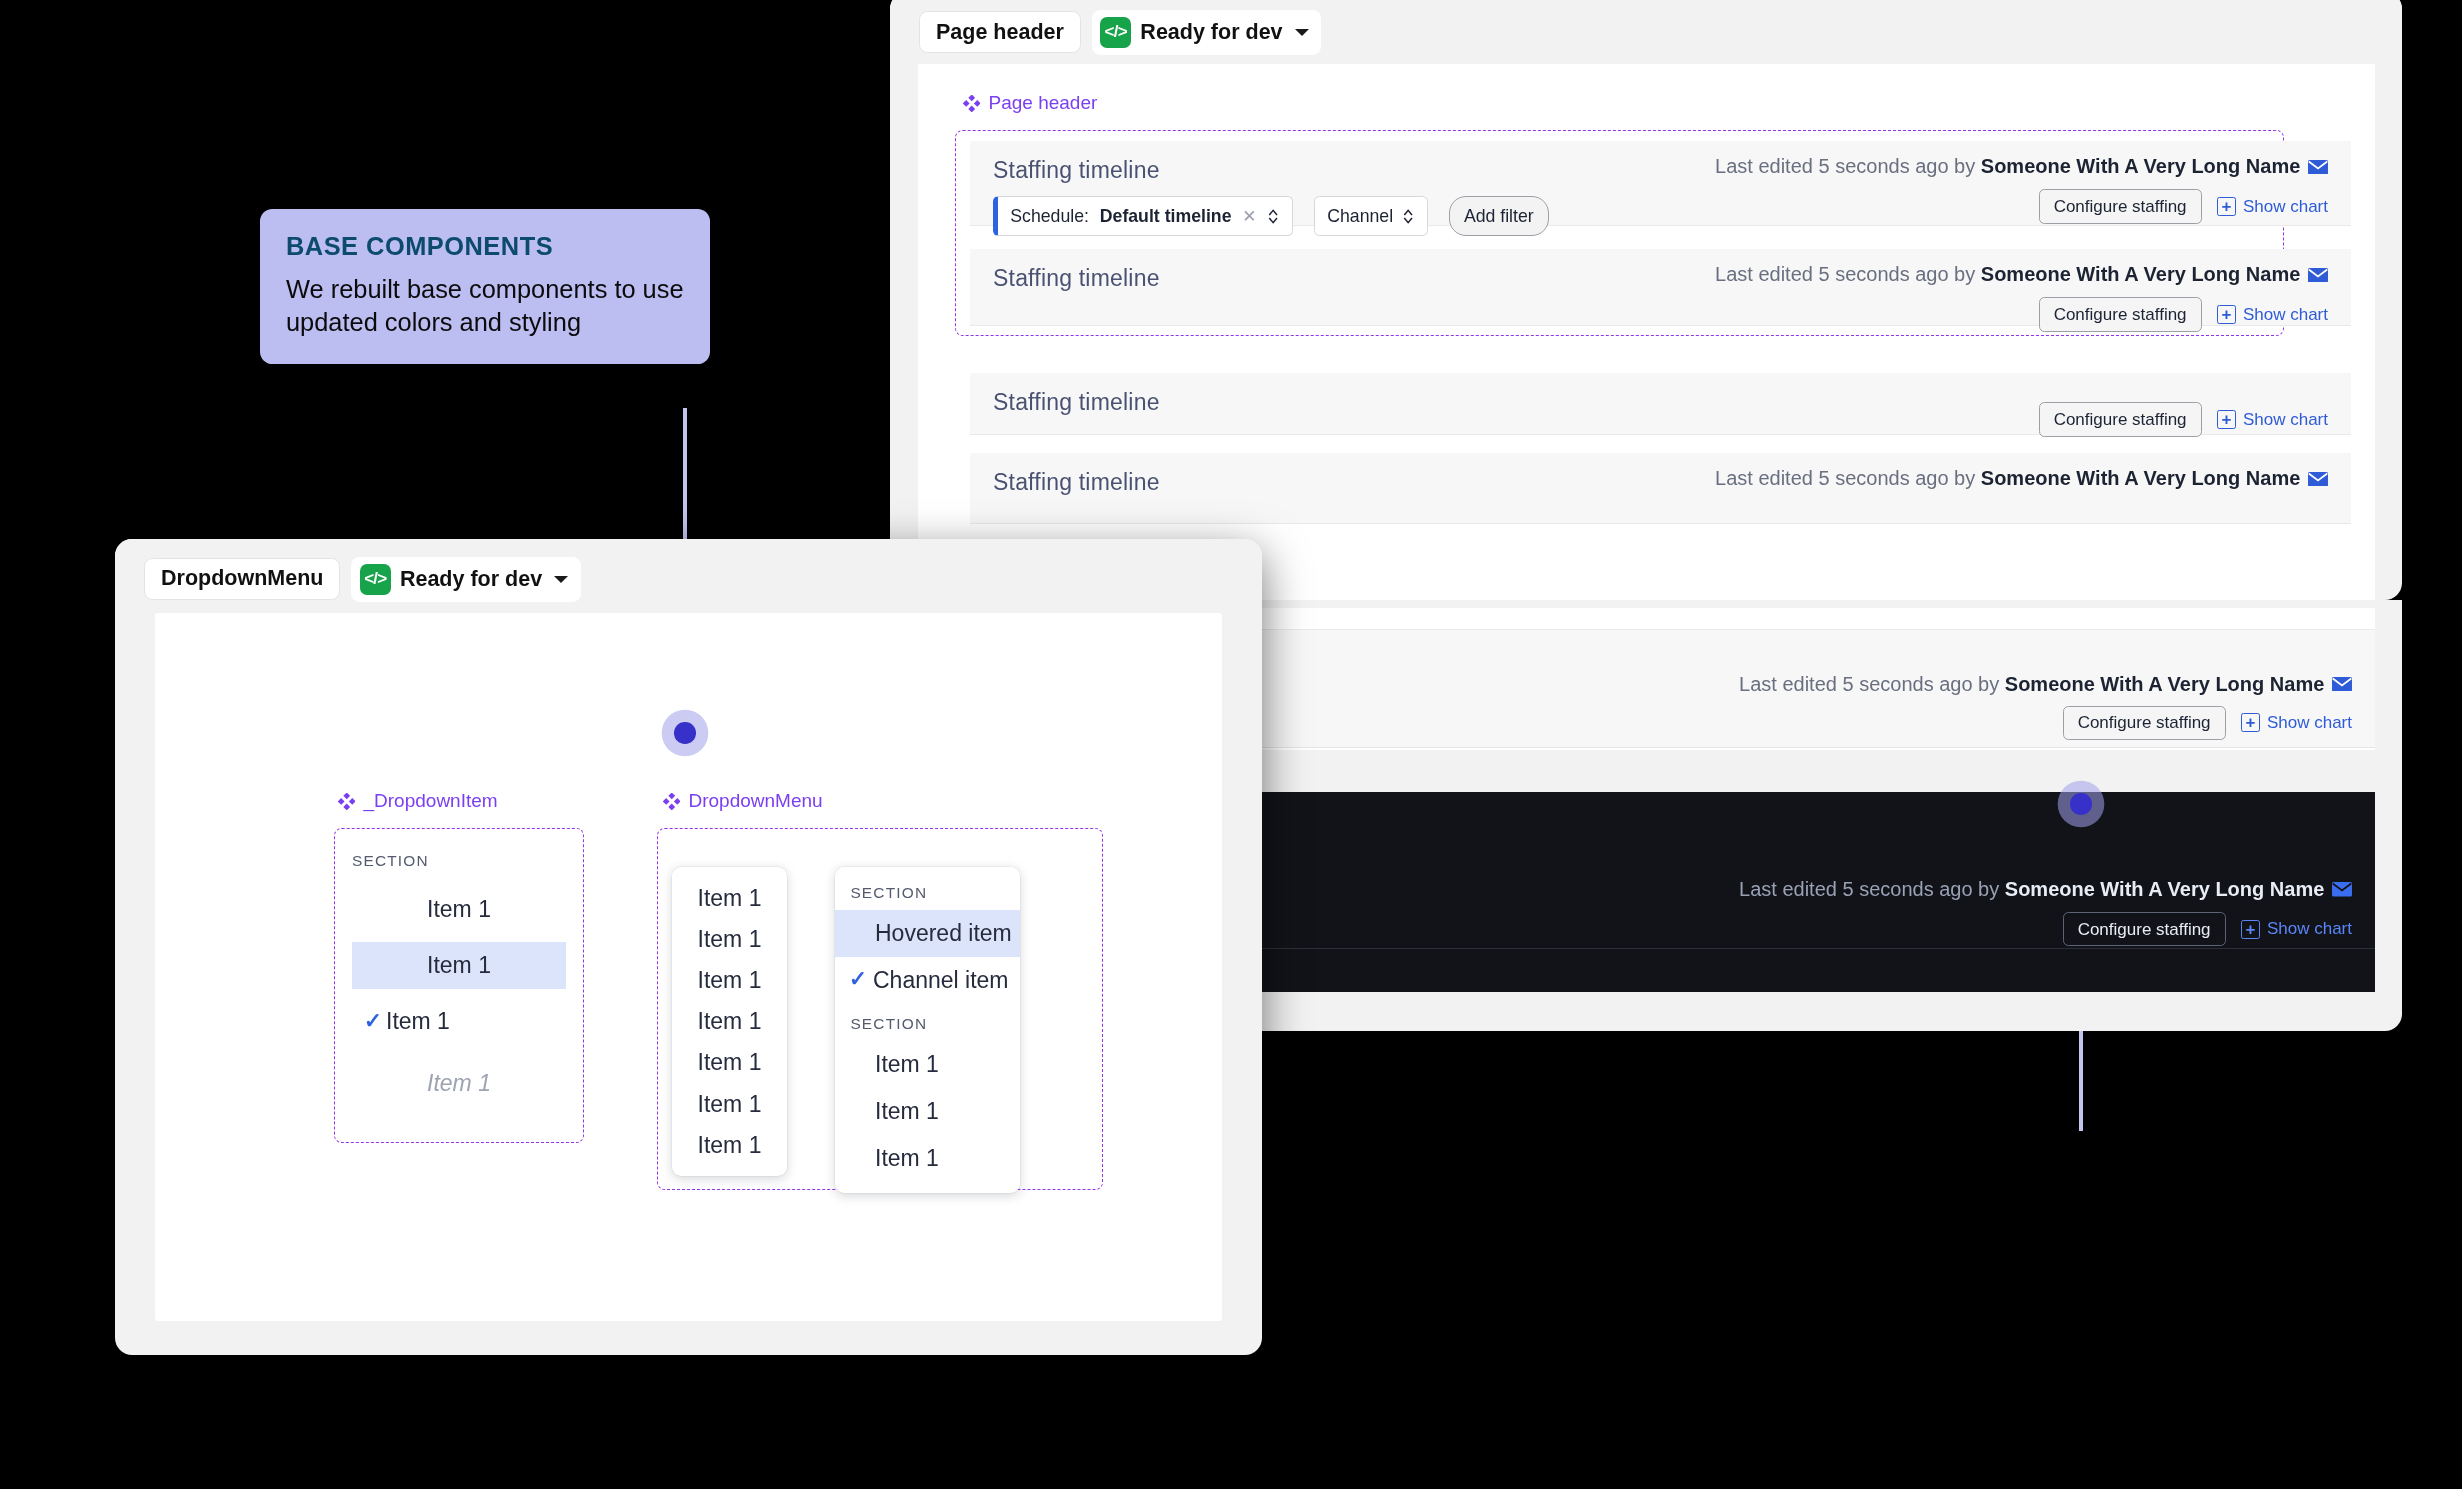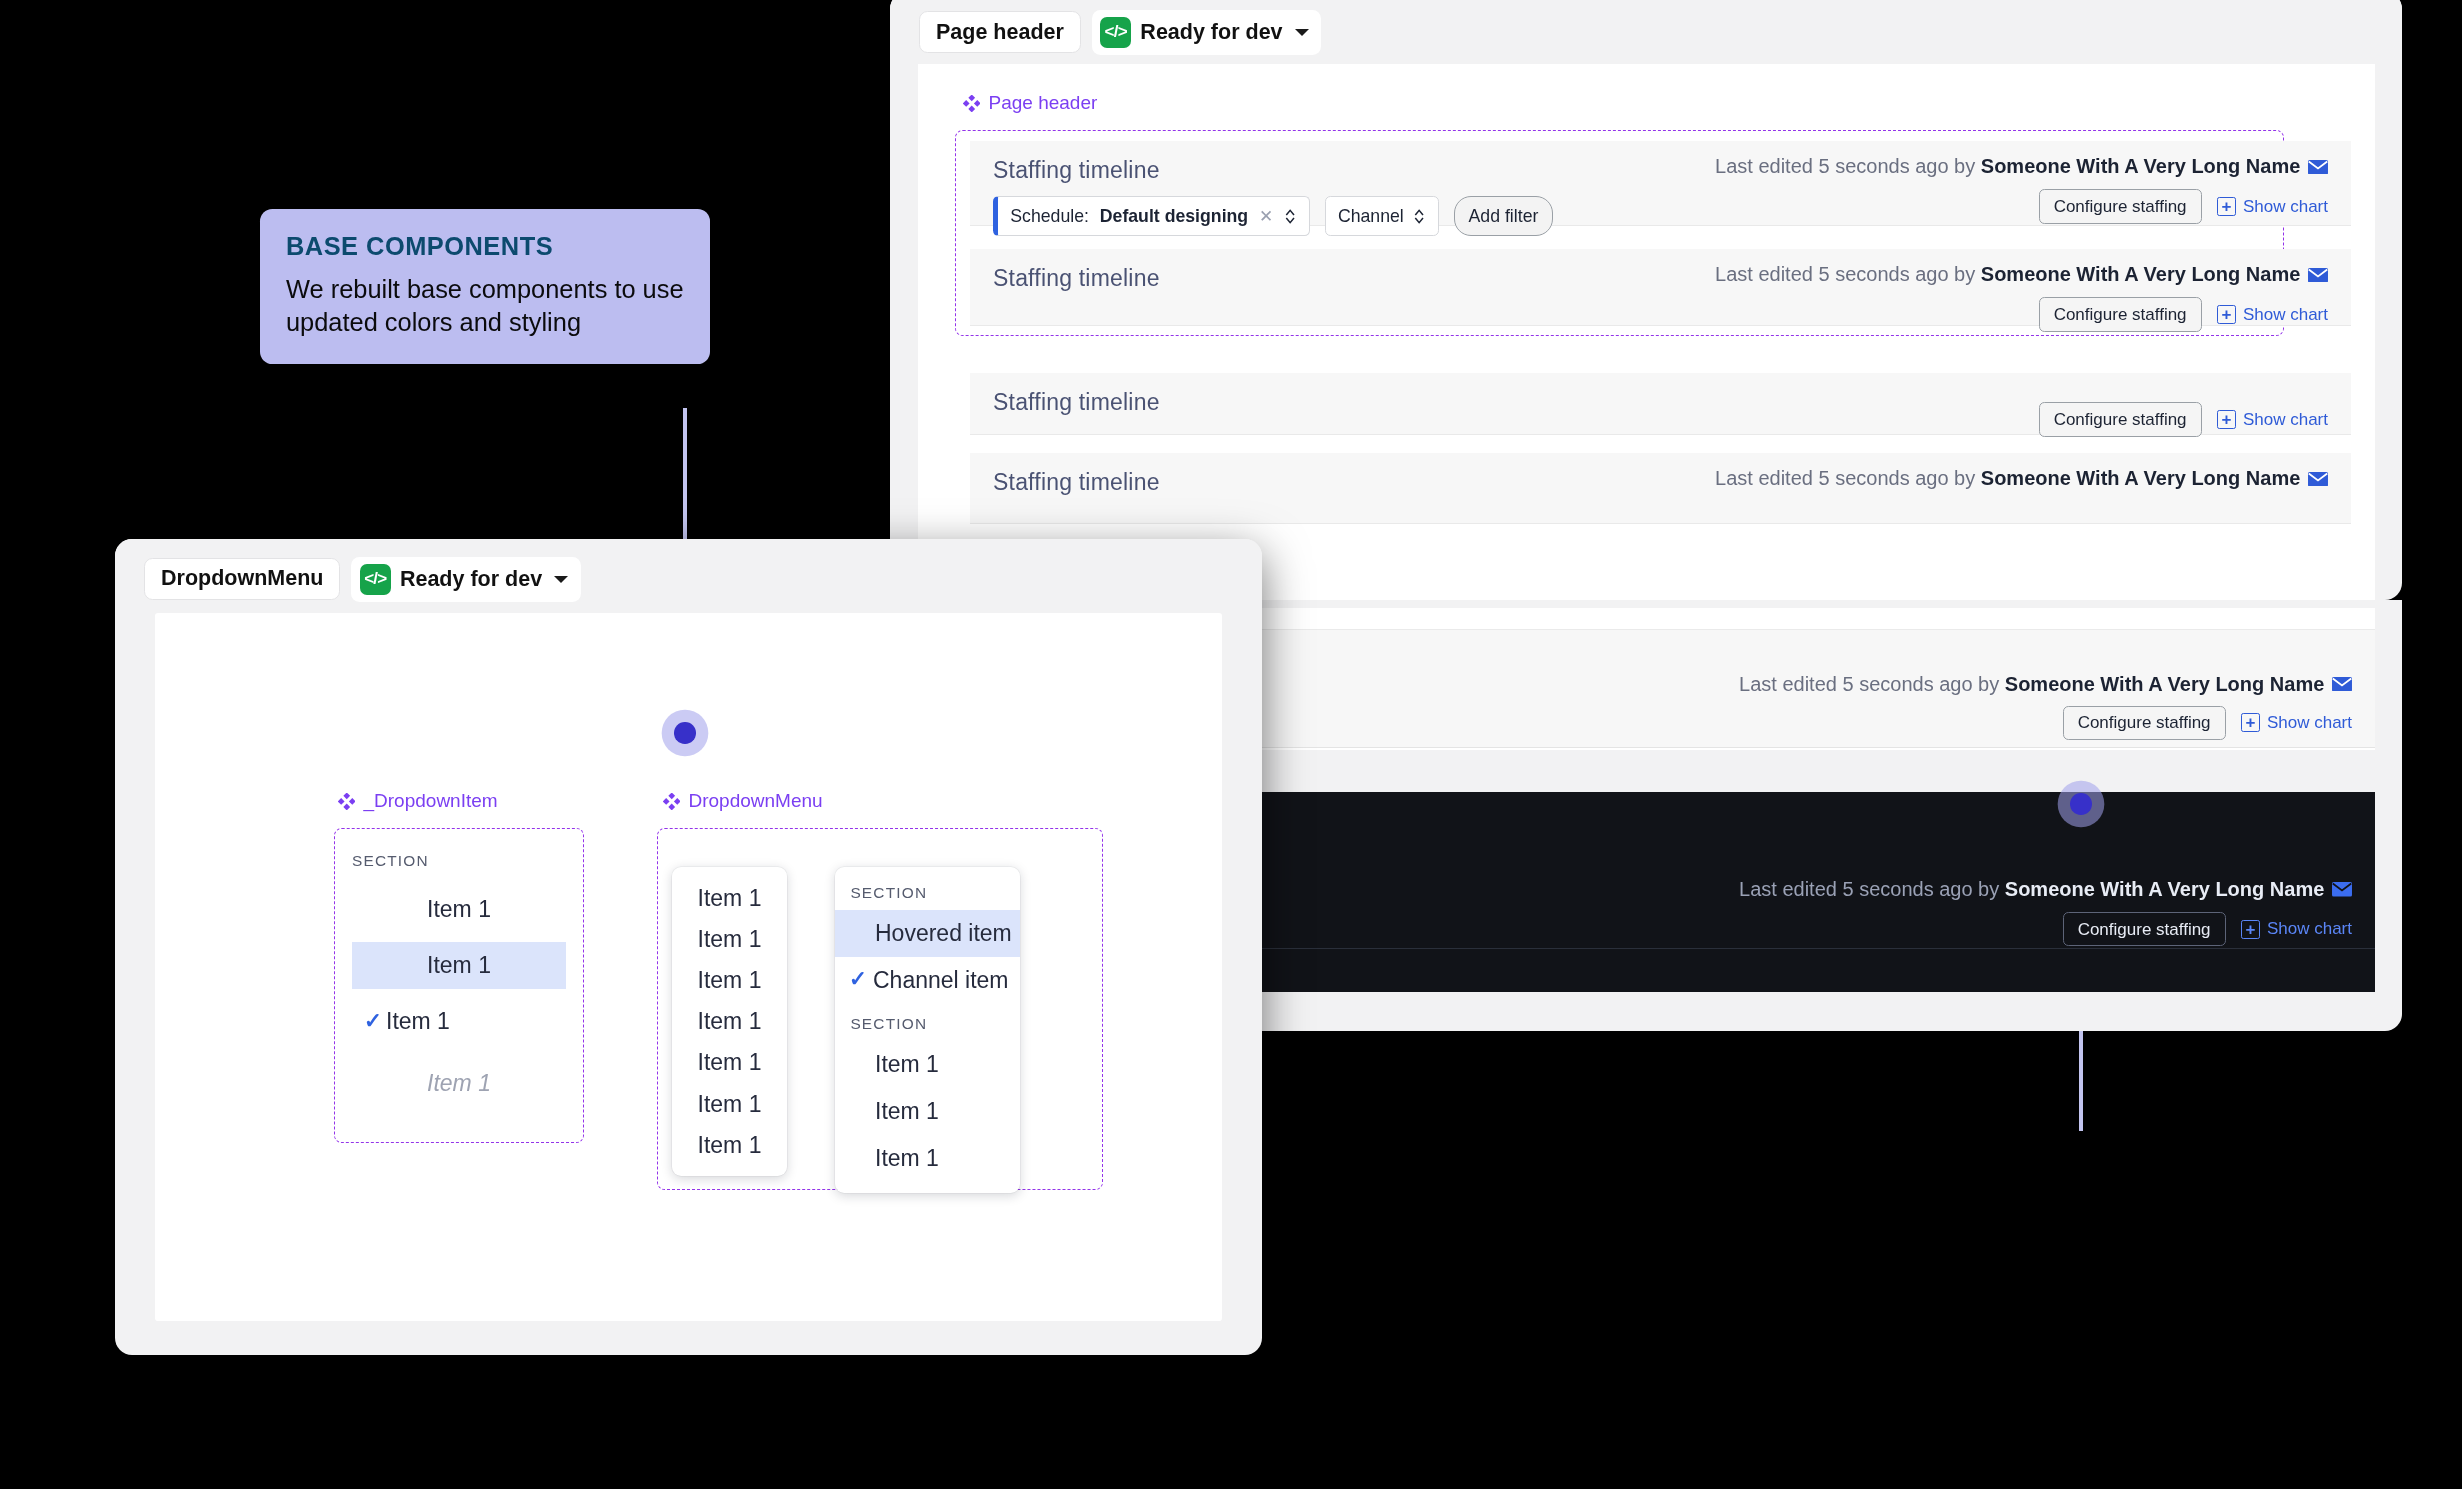--- a/index.html
+++ b/index.html
@@ -114,21 +114,21 @@
   }
   .link-blue {
     display:flex; align-items:center; gap: 7px;
     color: #2f5bd7; font-size: 17px; white-space:nowrap;
   }
   .plus-box {
     width: 19px; height: 19px; border: 1.5px solid #2f5bd7; border-radius: 2.3px;
     display:flex; align-items:center; justify-content:center;
     font-size: 17px; line-height: 1; color:#2f5bd7; font-weight:700;
   }
-  .filter-bar { display:flex; align-items:center; gap: 15px; margin-top: 12.3px; }
+  .filter-bar { display:flex; align-items:center; gap: 21px; margin-top: 12.3px; }
   .filter-chip {
     display:flex; align-items:center; gap: 10.8px;
     background:#fff; border:1.2px solid #d6d8dc; border-radius: 5.4px;
     border-left: 5.4px solid #2f62e0;
     padding: 8.5px 12.3px; font-size: 17.7px; color:#1c2333; white-space:nowrap;
   }
   .filter-chip b { font-weight: 700; }
   .chip-x { color:#9aa0b0; font-size: 17px; }
   .updown { display:flex; flex-direction:column; line-height:0; gap:2.3px; }
   .filter-sel {
@@ -233,21 +233,21 @@
         <span>Page header</span>
       </div>
 
       <div class="dashed-box" style="position:absolute; left:37px; top:66px; width:1329px; height:206px;"></div>
 
       <div class="st-row" style="position:absolute; left:52px; top:77px; width:1381px; height:85px;">
         <div class="st-title">Staffing timeline</div>
         <div class="filter-bar">
           <div class="filter-chip">
             <span>Schedule: </span>
-              <b>Default designing</b>
+              <b>Default timeline</b>
             <span class="chip-x">✕</span>
             <span class="updown">
               <svg width="12.3" height="17" viewBox="0 0 16 22">
                   <path d="M3 9 L8 3 L13 9" fill="none" stroke="#1c2333" stroke-width="2"></path>
                   <path d="M3 13 L8 19 L13 13" fill="none" stroke="#1c2333" stroke-width="2"></path>
                 </svg>
             </span>
           </div>
           <div class="filter-sel">
             <span>Channel</span>

